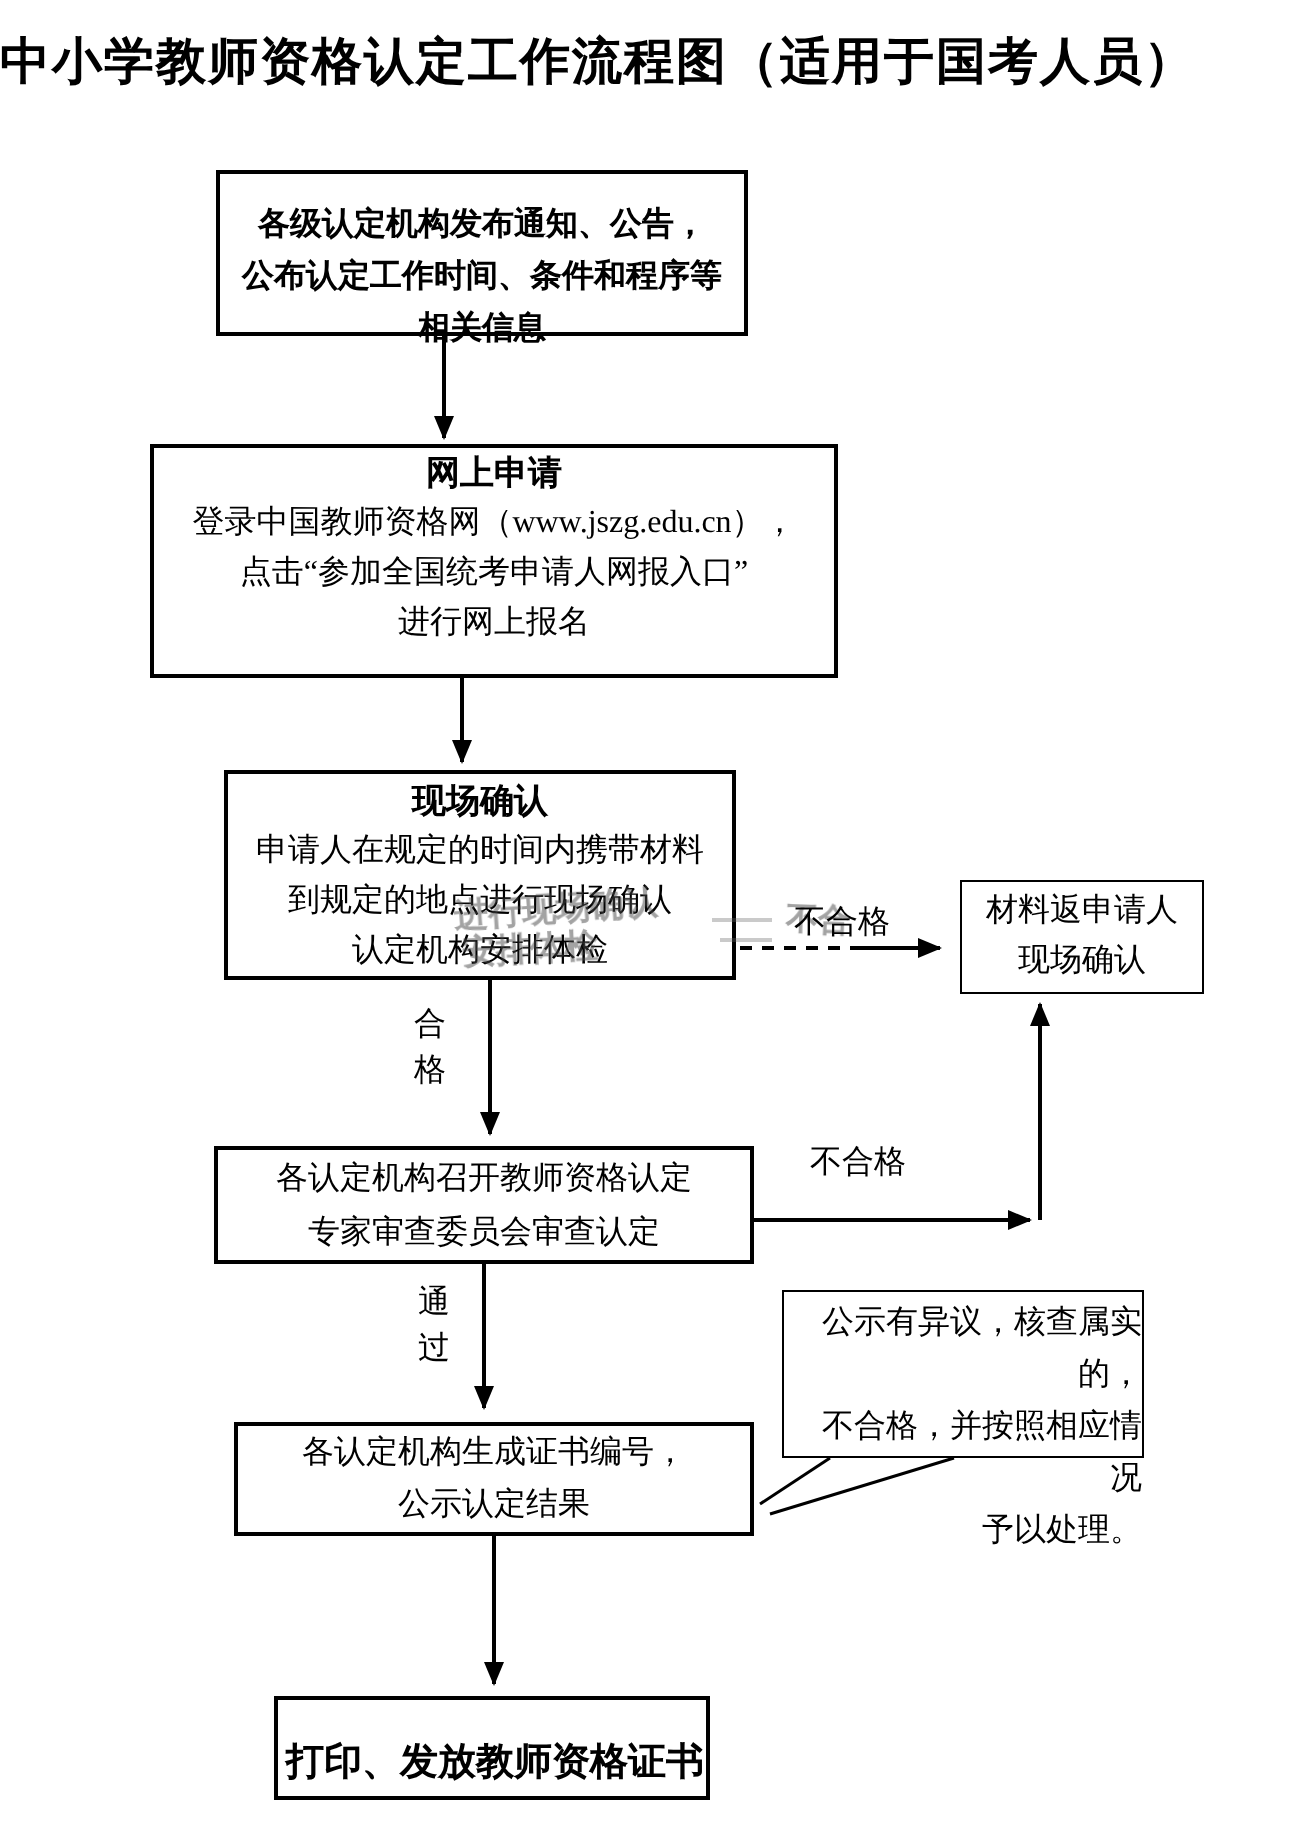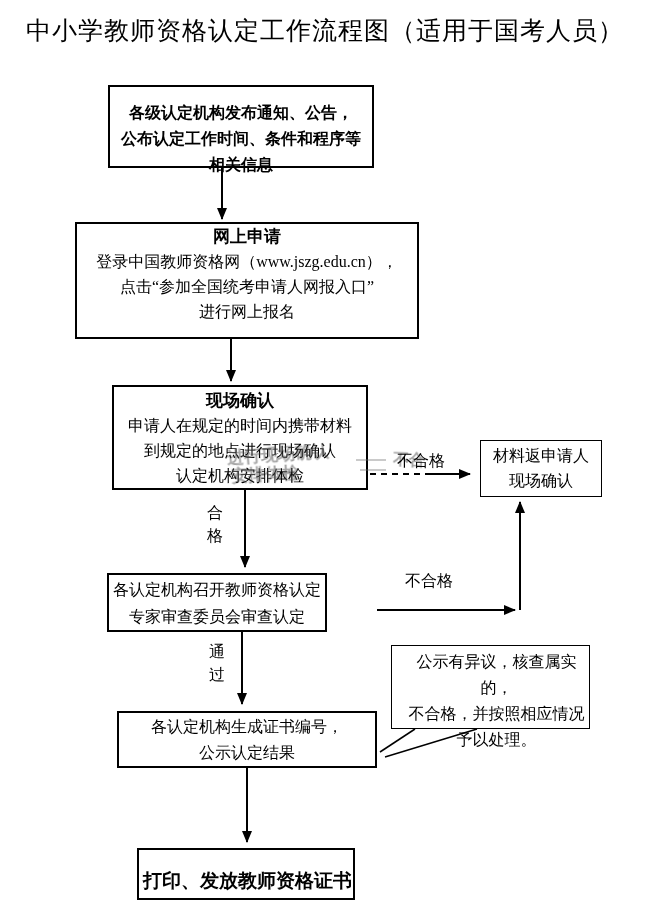--- a/index.html
+++ b/index.html
@@ -2,51 +2,51 @@
 <html><head>
 <meta charset="utf-8">
 <style>
   html,body{margin:0;padding:0;background:#ffffff;}
   .canvas{
     position:relative;width:650px;height:918px;background:#ffffff;
     color:#000;overflow:hidden;
     font-family:"Liberation Serif","DejaVu Serif",serif;
   }
   .title{
-    position:absolute;top:14px;left:0;width:650px;text-align:center;
+    position:absolute;top:14px;left:0;width:650px;text-align:left;
     font-family:"Liberation Sans","DejaVu Sans",sans-serif;
-    font-weight:normal;font-size:25px;letter-spacing:1px;white-space:nowrap;
+    font-weight:bold;font-size:25px;letter-spacing:1px;white-space:nowrap;
   }
   .box{
     position:absolute;border:2px solid #000;box-sizing:border-box;
     text-align:center;font-size:16px;background:#ffffff;
   }
   .box .line{display:block;}
   .heading{
     font-family:"Liberation Sans","DejaVu Sans",sans-serif;
     font-weight:bold;font-size:17px;
   }
   .b-notice{left:108px;top:85px;width:266px;height:83px;padding-top:13px;font-weight:bold;}
   .b-notice .line{line-height:26px;}
   .b-online{left:75px;top:222px;width:344px;height:117px;}
   .b-online .heading{line-height:27px;}
   .b-online .line{line-height:25px;}
   .b-onsite{left:112px;top:385px;width:256px;height:105px;}
   .b-onsite .heading{line-height:26px;margin-top:1px;}
   .b-onsite .line{line-height:25px;}
   .b-return{left:480px;top:440px;width:122px;height:57px;border-width:1.5px;padding-top:2px;}
   .b-return .line{line-height:25px;text-align:center;}
-  .b-review{left:107px;top:573px;width:220px;height:59px;padding-top:1px;}
+  .b-review{left:107px;top:573px;width:270px;height:59px;padding-top:1px;}
   .b-review .line{line-height:27px;}
   .b-publish{left:117px;top:711px;width:260px;height:57px;padding-top:1px;}
   .b-publish .line{line-height:26px;}
   .b-issue{left:137px;top:848px;width:218px;height:52px;text-align:left;padding:18px 0 0 4px;
     font-family:"Liberation Sans","DejaVu Sans",sans-serif;font-weight:bold;font-size:19px;}
-  .b-callout{left:391px;top:645px;width:199px;height:84px;border-width:1.5px;
-    text-align:center;padding:3px 0 13px 12px;}
+  .b-callout{left:391px;top:645px;width:181px;height:84px;border-width:1.5px;
+    text-align:right;padding:3px 0 13px 12px;}
   .b-callout .line{line-height:26px;}
   .edge-label{position:absolute;font-size:16px;white-space:nowrap;}
   .edge-label.vertical{width:18px;line-height:23px;word-break:break-all;text-align:center;white-space:normal;}
   .lbl-fail-onsite{left:397px;top:451px;}
   .lbl-pass-onsite{left:206px;top:501px;}
   .lbl-fail-review{left:405px;top:571px;}
   .lbl-pass-review{left:208px;top:640px;}
   .connectors{position:absolute;left:0;top:0;width:650px;height:918px;pointer-events:none;}
   .connectors line{stroke:#000;stroke-width:2;}
   .connectors .thin{stroke-width:1.5;}

